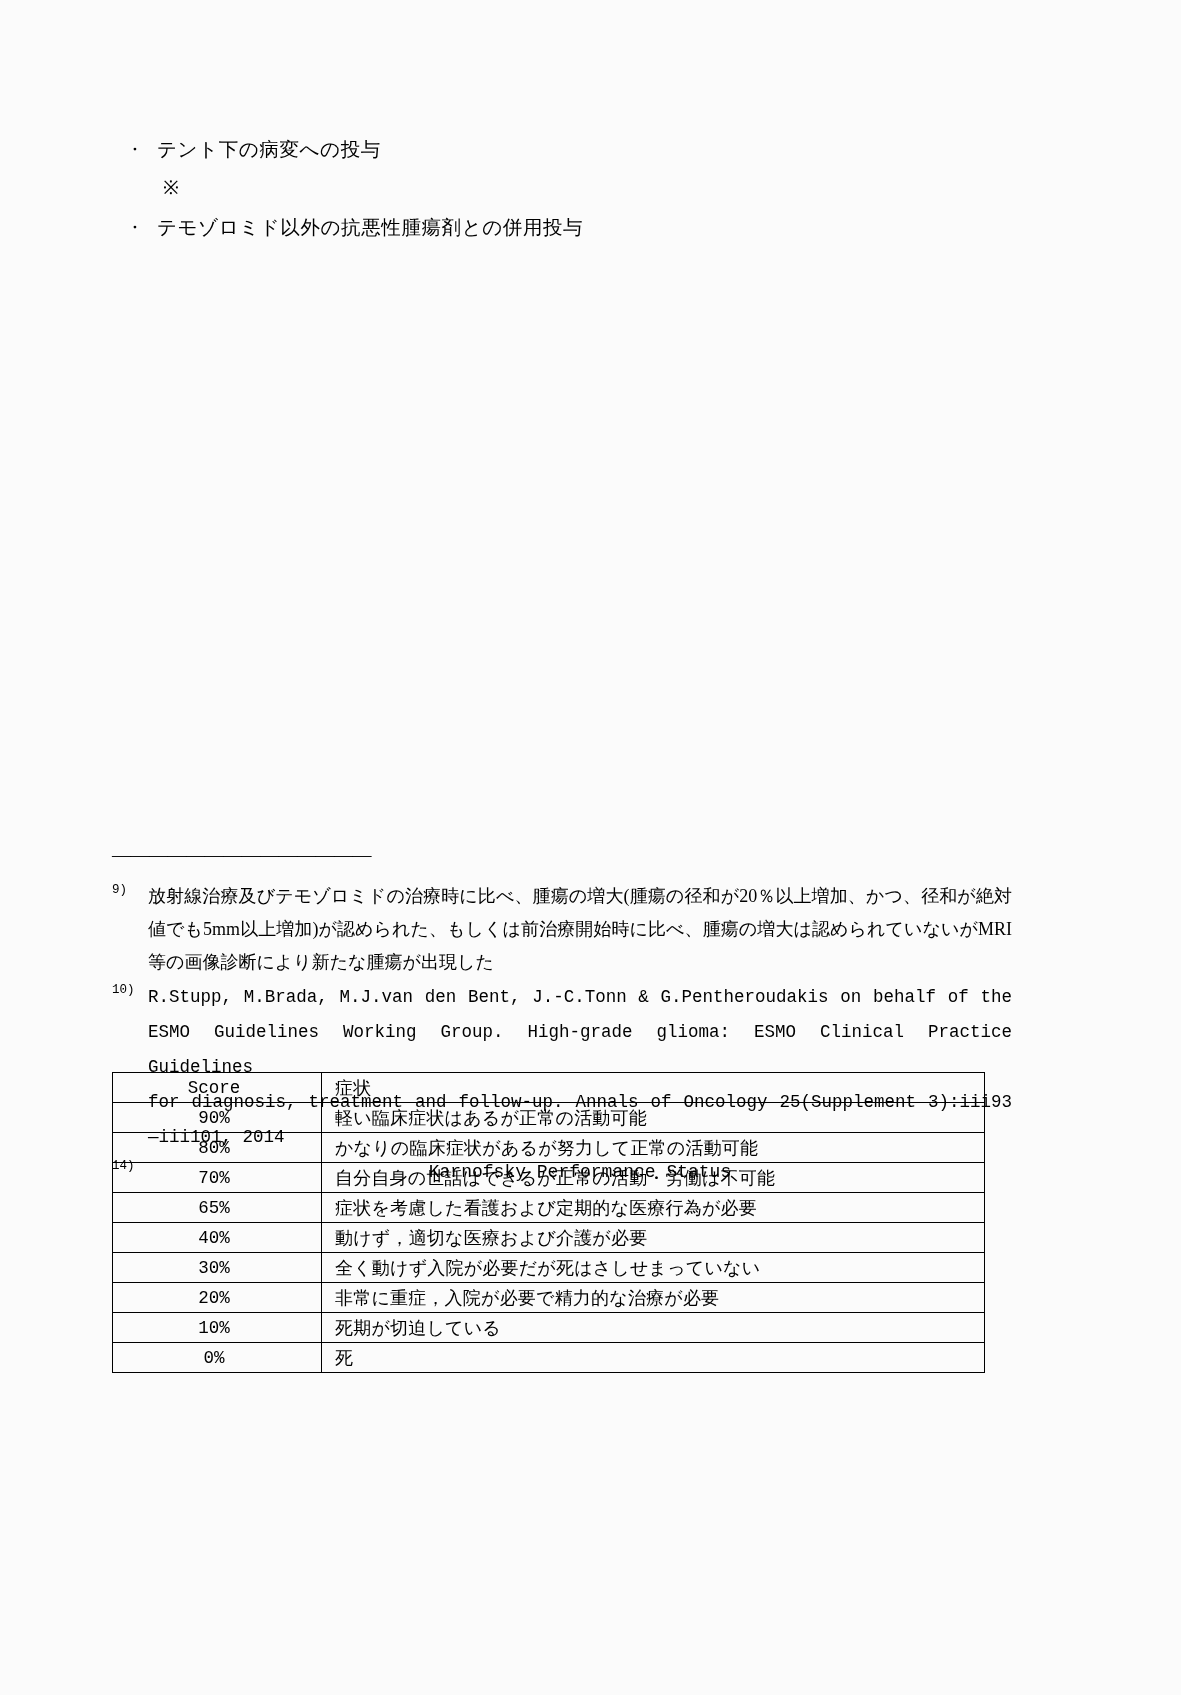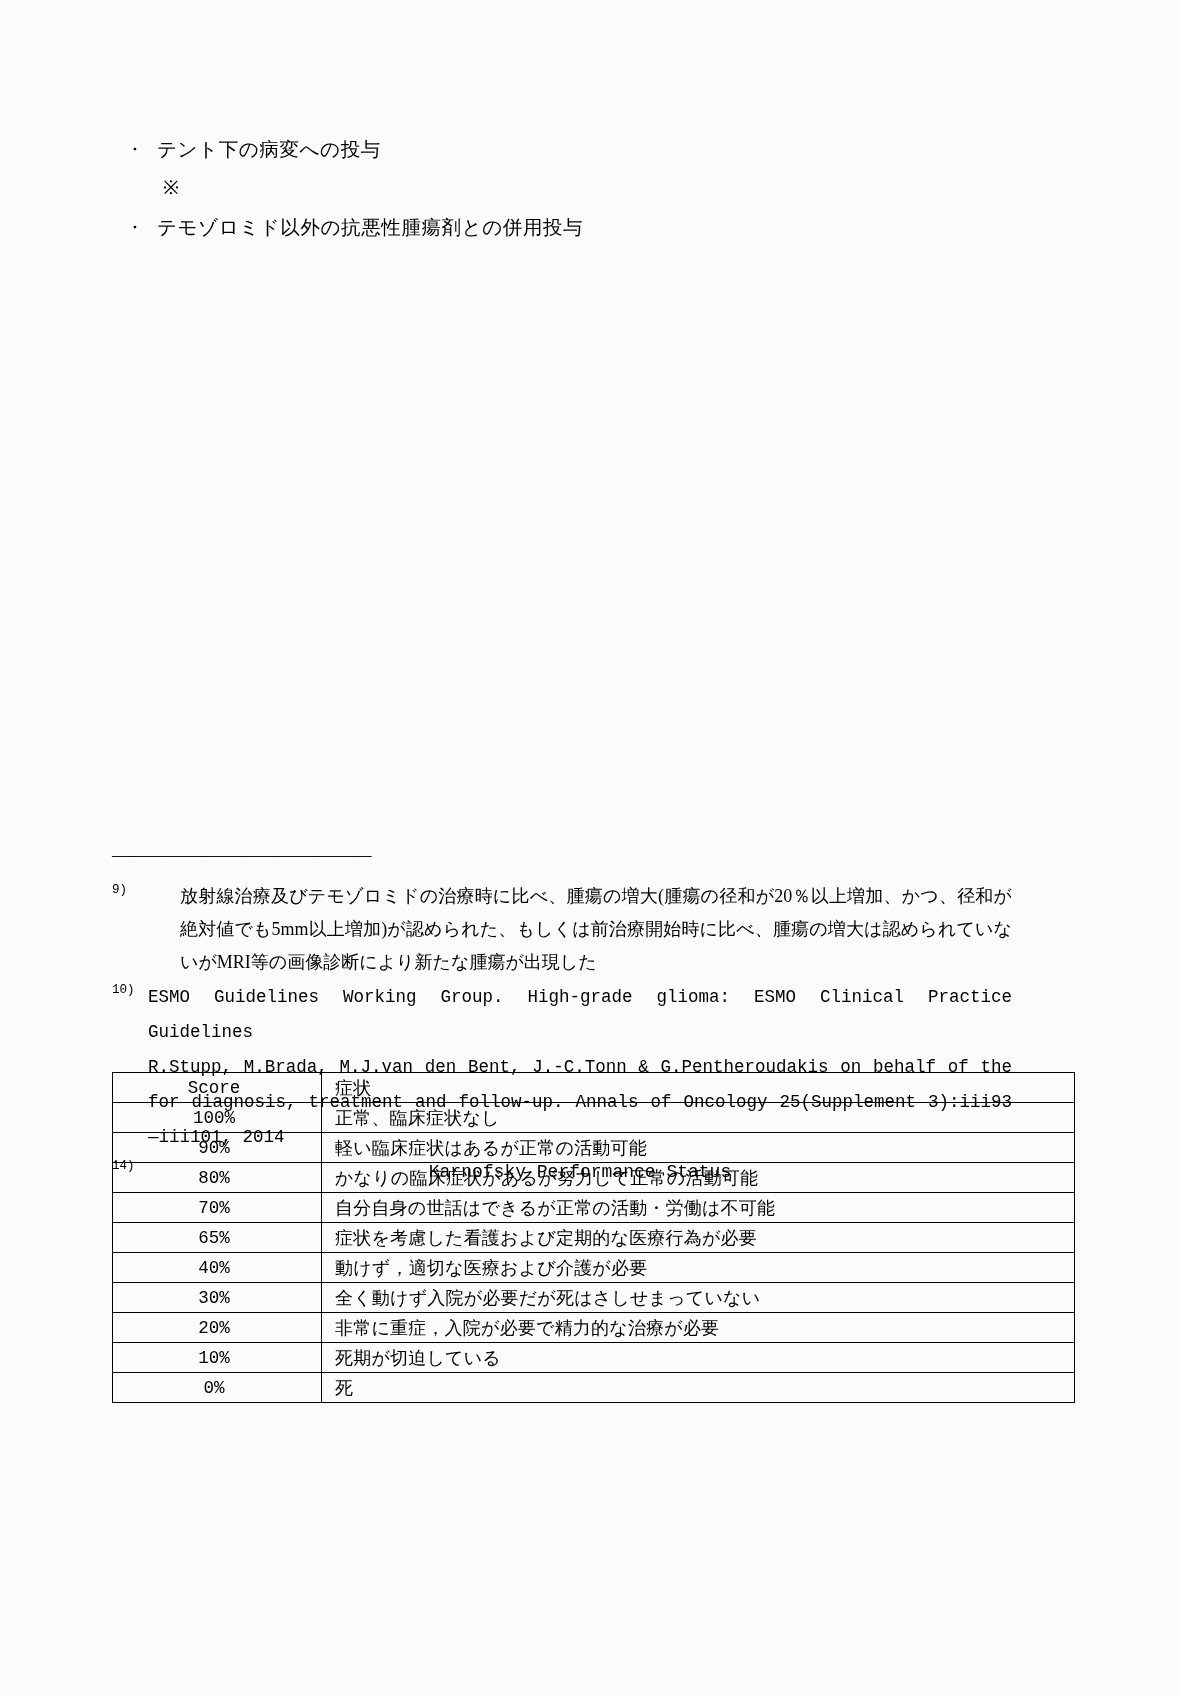--- a/index.html
+++ b/index.html
@@ -116,21 +116,20 @@
   }
 
   .fn-jp {
     font-size: 18px;
     line-height: 33px;
     letter-spacing: 0px;
     width: 866px;
     text-align: justify;
     text-justify: inter-character;
     text-align-last: left;
-    margin-left: 32px;
   }
 
   .fn-en {
     font-family: "Liberation Mono", "DejaVu Sans Mono", monospace;
     font-size: 17.5px;
     line-height: 35px;
     width: 860px;
   }
   .fn-en .ln {
     display: block;
@@ -147,21 +146,21 @@
     font-size: 18px;
     line-height: 32px;
     text-align: center;
   }
 
   
   .kps-table {
     position: absolute;
     left: 112px;
     top: 1072px;
-    width: 963px;
+    width: 873px;
     border-collapse: collapse;
     table-layout: fixed;
   }
   .kps-table td {
     border: 1px solid #000000;
     height: 29px;
     padding: 0 0 0 0;
     vertical-align: middle;
   }
   .kps-table td.score {
@@ -209,46 +208,42 @@
   <div class="footnotes">
 
     <div class="fn">
       <span class="fn-num">9)</span>
       <span class="fn-body fn-jp">放射線治療及びテモゾロミドの治療時に比べ、腫瘍の増大(腫瘍の径和が20％以上増加、かつ、径和が絶対値でも5mm以上増加)が認められた、もしくは前治療開始時に比べ、腫瘍の増大は認められていないがMRI等の画像診断により新たな腫瘍が出現した</span>
     </div>
 
     <div class="fn">
       <span class="fn-num">10)</span>
       <span class="fn-body fn-en">
+        <span class="ln just">R.Stupp, M.Brada, M.J.van den Bent, J.-C.Tonn &amp; G.Pentheroudakis on behalf of the</span>
         <span class="ln just">ESMO Guidelines Working Group. High-grade glioma: ESMO Clinical Practice Guidelines</span>
-        <span class="ln just">R.Stupp, M.Brada, M.J.van den Bent, J.-C.Tonn &amp; G.Pentheroudakis on behalf of the</span>
         <span class="ln just">for diagnosis, treatment and follow-up. Annals of Oncology 25(Supplement 3):iii93</span>
         <span class="ln">―iii101, 2014</span>
       </span>
     </div>
 
     <div class="fn">
       <span class="fn-num">14)</span>
       <span class="fn-body fn-title-en">Karnofsky Performance Status</span>
     </div>
 
   </div>
 
   <table class="kps-table">
     <tbody>
 
       <tr>
         <td class="score hdr">Score</td>
         <td class="symptom">症状</td>
       </tr>
 
-      <tr>
-        <td class="score">100%</td>
-        <td class="symptom">正常、臨床症状なし</td>
-      </tr>
 
       <tr>
         <td class="score">90%</td>
         <td class="symptom">軽い臨床症状はあるが正常の活動可能</td>
       </tr>
 
       <tr>
         <td class="score">80%</td>
         <td class="symptom">かなりの臨床症状があるが努力して正常の活動可能</td>
       </tr>

